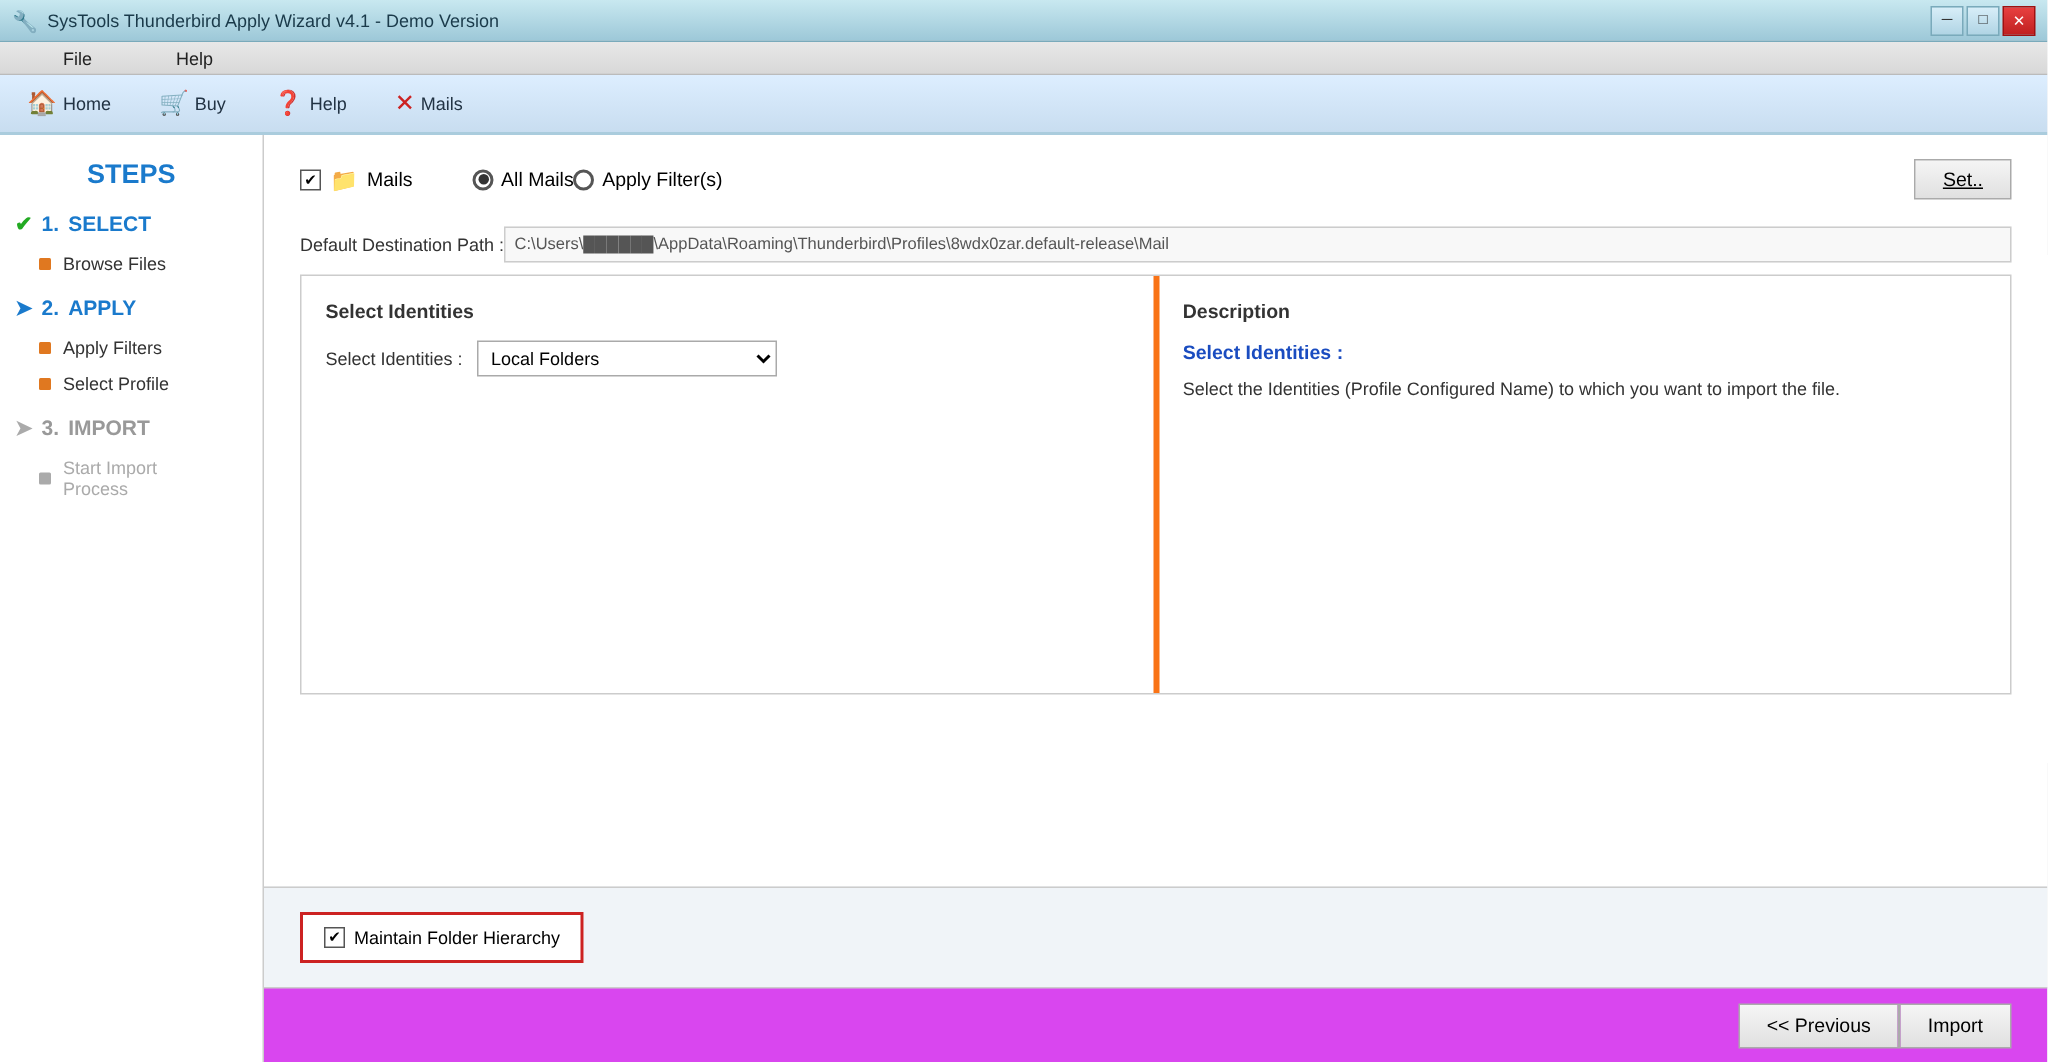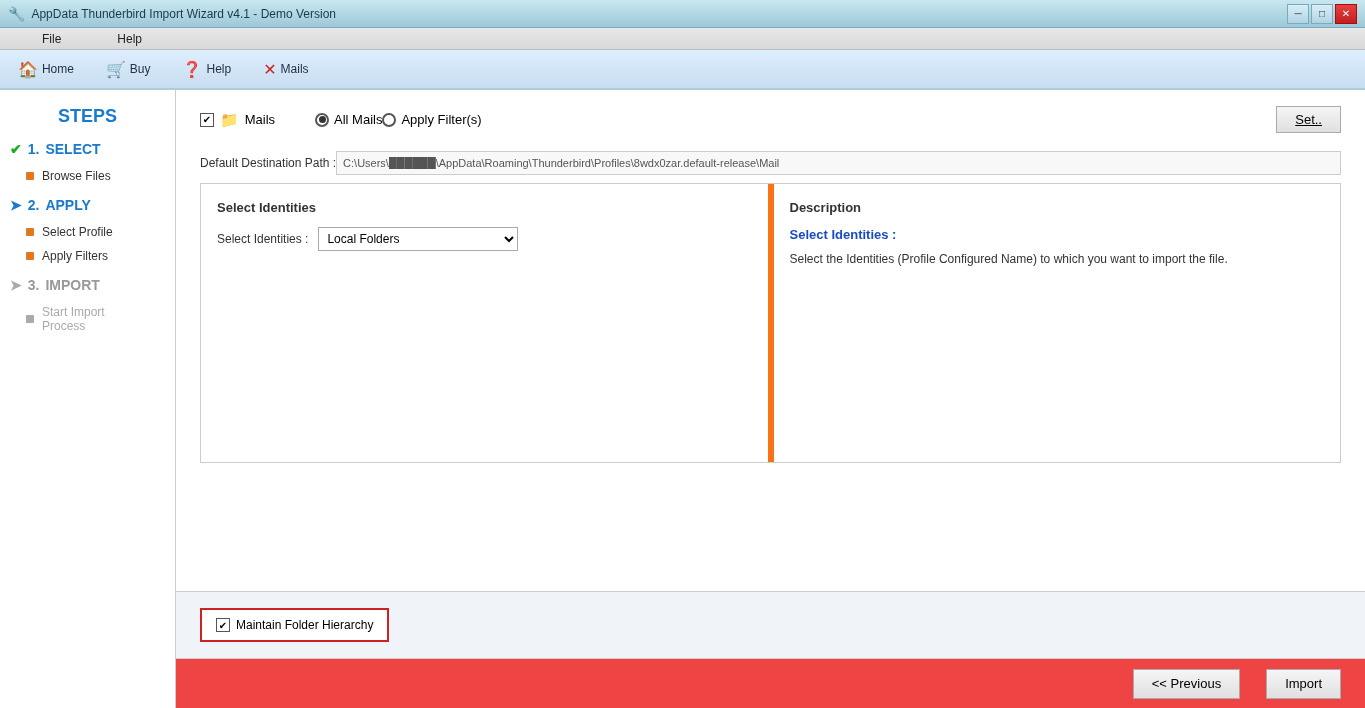--- a/index.html
+++ b/index.html
@@ -95,21 +95,21 @@
     .radio-group { display: flex; align-items: center; }
     .radio-option { display: flex; align-items: center; gap: 5px; font-size: 13px; }
     .radio-dot { width: 14px; height: 14px; border: 2px solid #555; border-radius: 50%; display: flex; align-items: center; justify-content: center; }
     .radio-dot.selected::after { content: ''; width: 7px; height: 7px; background: #333; border-radius: 50%; }
     .set-btn { border: 1px solid #aaa; background: linear-gradient(to bottom, #f5f5f5, #e0e0e0); padding: 5px 18px; font-size: 13px; cursor: pointer; margin-left: auto; text-decoration: underline; }
 
     
     .dest-path-row { display: flex; align-items: center; margin-bottom: 8px; }
     .dest-label { font-size: 12px; color: #333; white-space: nowrap; }
     .dest-input { flex: 1; height: 24px; border: 1px solid #ccc; background: #f8f8f8; padding: 2px 6px; font-size: 11px; color: #555; }
-    .left-panel { flex: 1; padding: 16px; border-right: 6px solid #f97316; }
+    .left-panel { flex: 1; padding: 16px; border-right: 4px solid #f97316; }
     .right-panel { flex: 1; padding: 16px; }
 
     .panel-title { font-size: 13px; font-weight: 600; color: #333; margin-bottom: 12px; }
     .select-identities-row { display: flex; align-items: center; gap: 10px; }
     .select-identities-label { font-size: 12px; color: #333; }
     .select-dropdown { width: 200px; height: 24px; border: 1px solid #aaa; background: white; font-size: 12px; padding: 0 4px; appearance: auto; }
 
     .desc-title { font-size: 13px; font-weight: 600; color: #1a4cc0; margin-bottom: 8px; }
     .desc-text { font-size: 12px; color: #333; line-height: 1.5; }
 
@@ -126,40 +126,40 @@
       border: 2px solid #cc2222;
       padding: 8px 14px;
       background: white;
       font-size: 12px;
       cursor: pointer;
     }
     .hierarchy-checkbox { width: 14px; height: 14px; border: 1px solid #555; background: white; display: flex; align-items: center; justify-content: center; font-size: 10px; }
 
     
     #footer {
-      background: #ef4444;
+      background: #d946ef;
       height: 50px;
       display: flex;
       align-items: center;
       justify-content: flex-end;
       padding: 0 24px;
-      gap: 26px;
+      gap: 0;
       border-top: 1px solid #ccc;
     }
     .footer-btn { height: 30px; padding: 0 18px; border: 1px solid #aaa; background: linear-gradient(to bottom, #f5f5f5, #e0e0e0); font-size: 13px; cursor: pointer; }
 
     .two-panel-wrapper { display: flex; border: 1px solid #ccc; min-height: 280px; }
   </style>
 </head>
 <body>
 
 <div id="title-bar">
   <div id="title-bar-left">
     <span style="font-size:14px;">🔧</span>
-    <span>AppData Thunderbird Import Wizard v4.1 - Demo Version</span>
+    <span>SysTools Thunderbird Apply Wizard v4.1 - Demo Version</span>
   </div>
   <div id="title-bar-controls">
     <button class="title-btn">─</button>
     <button class="title-btn">□</button>
     <button class="title-btn close">✕</button>
   </div>
 </div>
 
 <div id="menu-bar">
   <span class="menu-item">File</span>
@@ -200,25 +200,25 @@
       <span>Browse Files</span>
     </div>
 
     <div class="step-header active">
       <span class="step-arrow">➤</span>
       <span>2.</span>
       <span>APPLY</span>
     </div>
     <div class="step-sub active">
       <span class="step-sub-dot"></span>
-      <span>Select Profile</span>
+      <span>Apply Filters</span>
     </div>
     <div class="step-sub active">
       <span class="step-sub-dot"></span>
-      <span>Apply Filters</span>
+      <span>Select Profile</span>
     </div>
 
     <div class="step-header inactive">
       <span class="step-arrow-gray">➤</span>
       <span>3.</span>
       <span>IMPORT</span>
     </div>
     <div class="step-sub">
       <span class="step-sub-dot-gray"></span>
       <span style="color:#aaa;">Start Import<br>Process</span>

